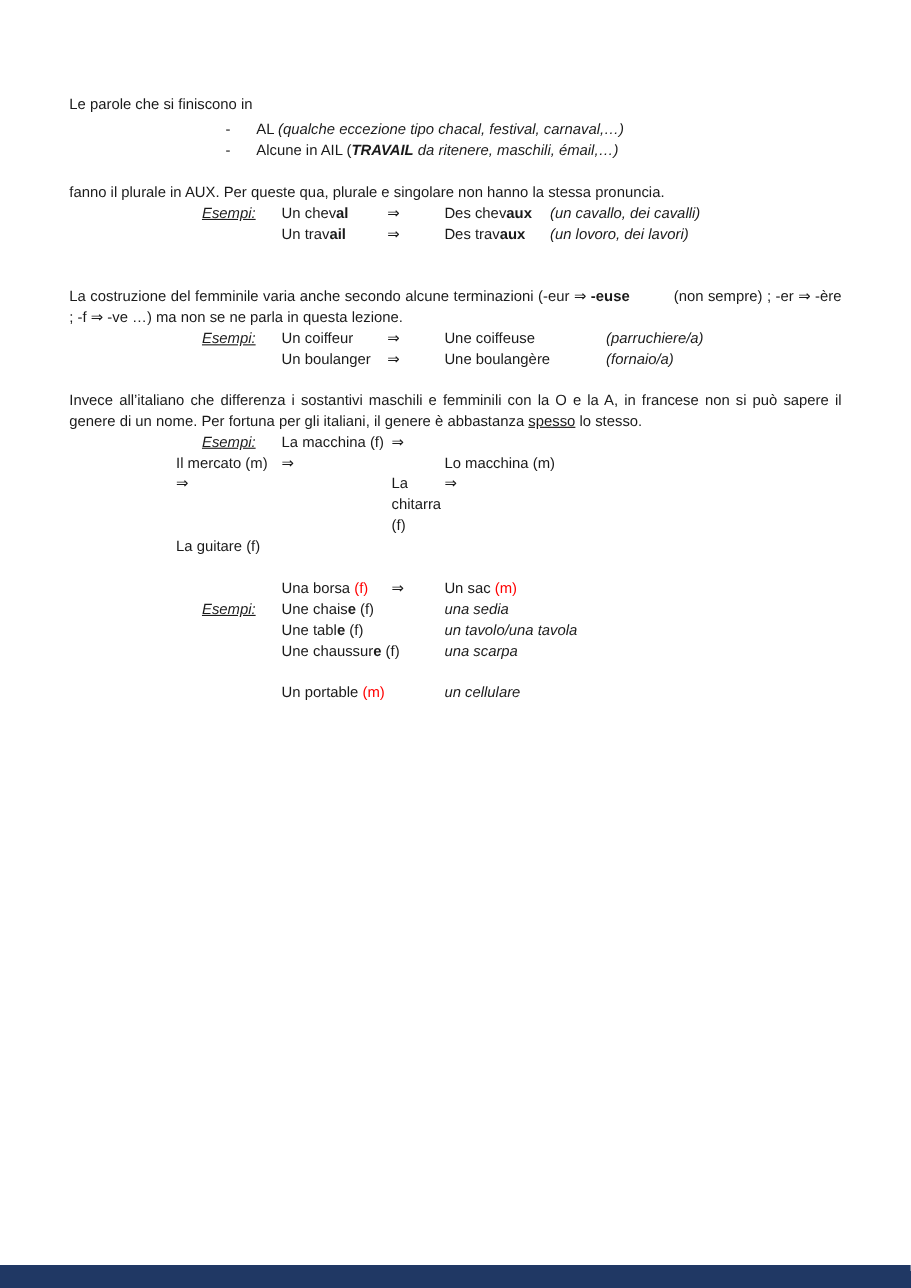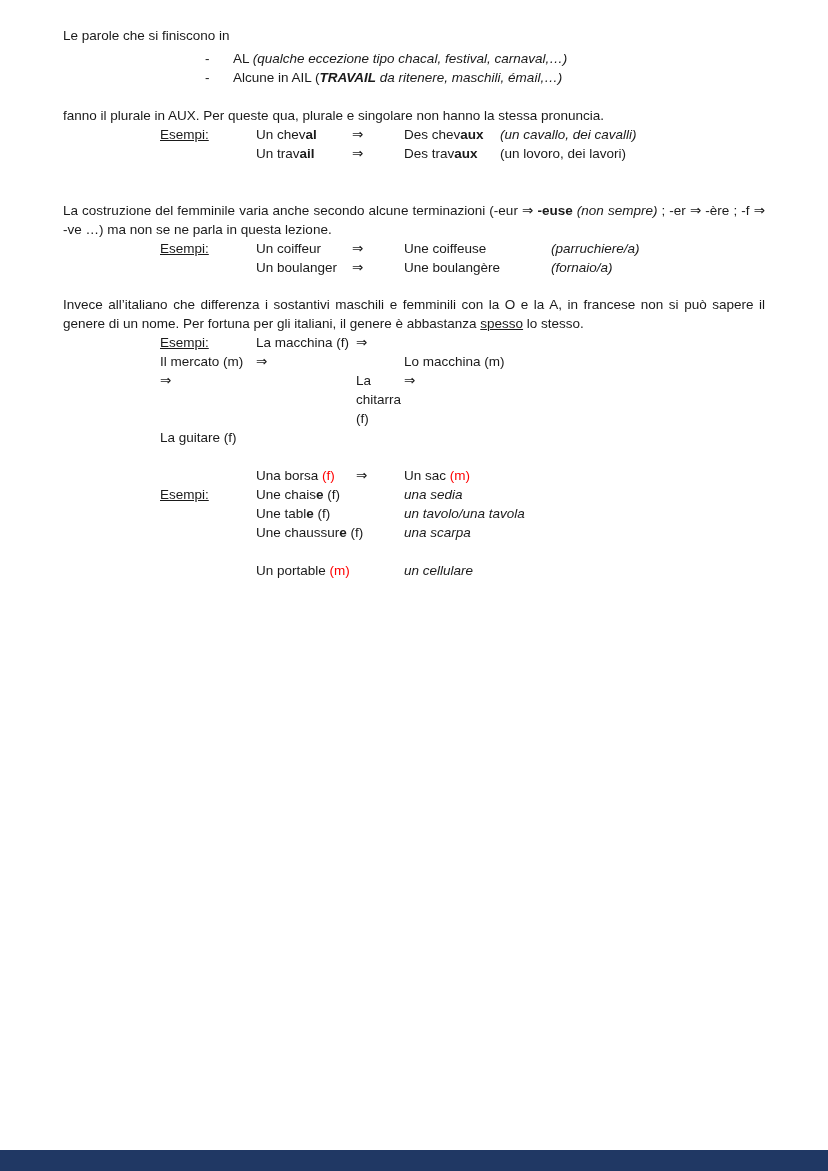--- a/index.html
+++ b/index.html
@@ -3,35 +3,35 @@
 <meta charset="utf-8">
 <style>
   * { margin:0; padding:0; box-sizing:border-box; }
   html,body { background:#ffffff; }
   body {
     width:828px; height:1171px;
     position:relative; overflow:hidden;
     font-family:"Liberation Sans","DejaVu Sans",sans-serif;
     font-size:13.5px; line-height:19px; color:#1a1a1a;
   }
-  .page { padding:26px 63px 0 63px; }
+  .page { padding:85px 63px 0 63px; }
   .para { margin:0; }
   .justify { text-align:justify; }
   .bullets { margin-top:4px; margin-left:142px; }
   .bullet { display:flex; }
   .marker { width:28px; flex:0 0 28px; }
   .mt-19 { margin-top:19px; }
   .mt-34 { margin-top:18px; }
   .mt-38 { margin-top:38px; }
   .ex { display:grid; margin-left:97px; }
   .ex1 { grid-template-columns:96px 96px 52px 96px 1fr; }
   .ex2 { grid-template-columns:96px 96px 52px 147px 1fr; }
   .ex3 { grid-template-columns:96px 100px 48px 1fr; }
   .ex4 { grid-template-columns:96px 148px 1fr; }
-  .esempi { text-decoration:underline; }
+  .esempi { font-style:italic; text-decoration:underline;text-align:center; }
   .spacer-row { grid-column:1 / -1; height:19px; }
   .footer-bar { position:absolute; left:0; bottom:0; width:100%; height:21px; }
 </style>
 </head>
 <body>
 
 <div class="page">
 
   <p class="para">Le parole che si finiscono in</p>
 
@@ -51,24 +51,24 @@
   <div class="ex ex1">
     <div class="esempi">Esempi:</div>
     <div><span>Un chev</span><span style="font-weight: bold;">al</span></div>
     <div>⇒</div>
     <div><span>Des chev</span><span style="font-weight: bold;">aux</span></div>
     <div><span style="font-style: italic;">(un cavallo, dei cavalli)</span></div>
     <div></div>
     <div><span>Un trav</span><span style="font-weight: bold;">ail</span></div>
     <div>⇒</div>
     <div><span>Des trav</span><span style="font-weight: bold;">aux</span></div>
-    <div><span style="">(un lovoro, dei lavori)</span></div>
+    <div><span style="font-style: italic;">(un lovoro, dei lavori)</span></div>
   </div>
 
-  <p class="para justify mt-38"><span>La costruzione del femminile varia anche secondo alcune terminazioni (-eur ⇒ </span><span style="font-weight: bold;">-euse </span><span style="font-style: italic;">(non sempre)</span><span> ; -er ⇒ -ère ; -f ⇒ -ve …) ma non se ne parla in questa lezione.</span></p>
+  <p class="para justify mt-38"><span>La costruzione del femminile varia anche secondo alcune terminazioni (-eur ⇒ </span><span style="font-weight: bold;">-euse </span><span style=" margin-left: 36px;">(non sempre)</span><span> ; -er ⇒ -ère ; -f ⇒ -ve …) ma non se ne parla in questa lezione.</span></p>
 
   <div class="ex ex2">
     <div class="esempi">Esempi:</div>
     <div><span>Un coiffeur</span></div>
     <div>⇒</div>
     <div><span>Une coiffeuse</span></div>
     <div><span style="font-style: italic;">(parruchiere/a)</span></div>
     <div></div>
     <div><span>Un boulanger</span></div>
     <div>⇒</div>

